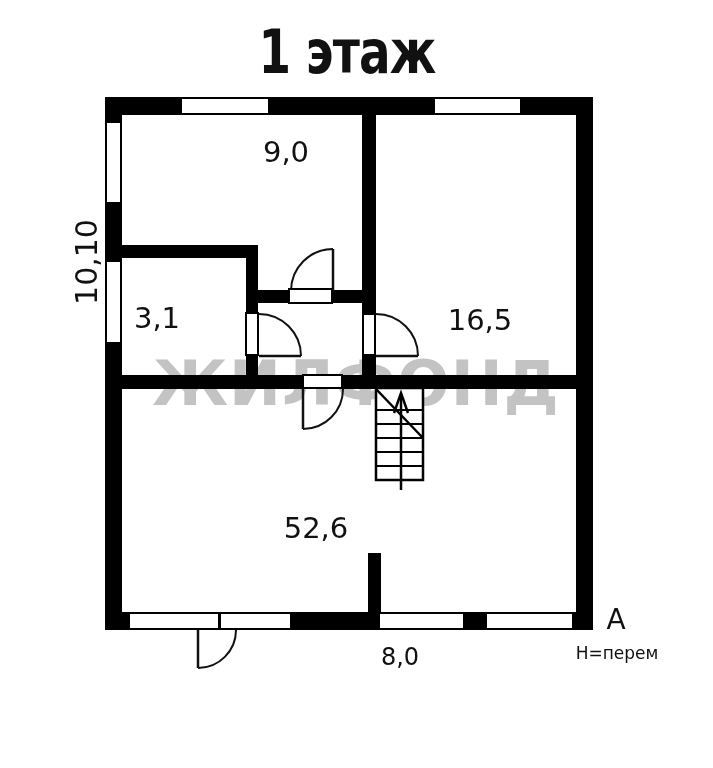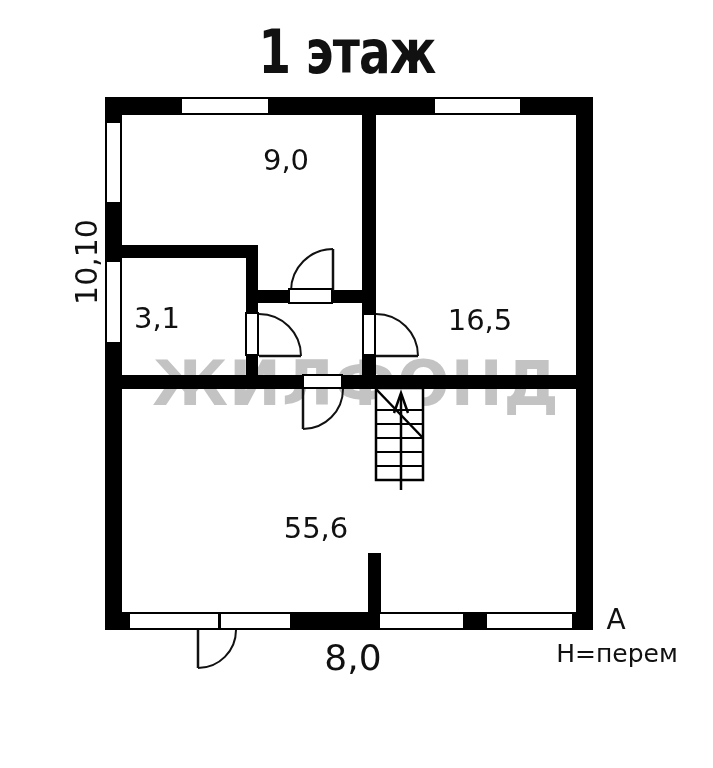--- a/index.html
+++ b/index.html
@@ -9,23 +9,23 @@
   .w{position:absolute;background:#000;z-index:2;}
   .win{position:absolute;background:#fff;box-sizing:border-box;z-index:3;}
   .win.h{border-top:2px solid #000;border-bottom:2px solid #000;}
   .win.v{border-left:2px solid #000;border-right:2px solid #000;}
   .mullion{position:absolute;top:0;width:3px;height:100%;background:#000;}
   .thr{position:absolute;background:#fff;border:2px solid #000;box-sizing:border-box;z-index:5;}
   .lbl{position:absolute;transform:translate(-50%,-50%);color:#111;white-space:nowrap;z-index:6;}
   .area{font-size:29px;}
   .title{font-size:60px;font-weight:bold;transform:translate(-50%,-50%) scaleX(0.78);letter-spacing:-1px;}
   .dim-v{font-size:30px;transform:translate(-50%,-50%) rotate(-90deg);}
-  .dim-h{font-size:36px;}
+  .dim-h{font-size:24px;margin-left:47px;}
   .axis{font-size:28px;}
-  .note{font-size:25px;text-align:center;}
+  .note{font-size:17px;text-align:center;}
   .watermark{font-size:62px;font-weight:bold;color:#b9b9b9;opacity:0.85;letter-spacing:1px;z-index:1;}
   svg.overlay{position:absolute;left:0;top:0;z-index:4;}
 </style>
 </head>
 <body>
 
 <div class="plan">
 
   <div class="lbl watermark" style="left:356px;top:383px;">ЖИЛФОНД</div>
 
@@ -89,23 +89,23 @@
       <rect x="376" y="388" width="47" height="92" fill="#ffffff" stroke="#000" stroke-width="2.5"></rect>
       <path d="M 376 410 H 423 M 376 424 H 423 M 376 438 H 423 M 376 452 H 423 M 376 466 H 423" fill="none" stroke="#000" stroke-width="2"></path>
       <path d="M 376 389 L 423 438" fill="none" stroke="#000" stroke-width="2.5"></path>
       <path d="M 401 490 L 401 396" fill="none" stroke="#000" stroke-width="2.5"></path>
       <path d="M 394 413 L 401 393 L 408 413" fill="none" stroke="#000" stroke-width="2.5"></path>
     </g>
   </svg>
 
   <div class="lbl title" style="left:347px;top:52px;">1 этаж</div>
 
-  <div class="lbl area" style="left:286px;top:160px;text-align:center;">9,0</div>
+  <div class="lbl area" style="left:286px;top:152px;text-align:center;">9,0</div>
   <div class="lbl area" style="left:157px;top:318px;">3,1</div>
   <div class="lbl area" style="left:480px;top:286px;margin-top:34px;">16,5</div>
-  <div class="lbl area" style="left:316px;top:528px;">55,6</div>
+  <div class="lbl area" style="left:316px;top:528px;">52,6</div>
 
   <div class="lbl dim-v" style="left:86px;top:262px;">10,10</div>
   <div class="lbl dim-h" style="left:353px;top:657px;">8,0</div>
 
   <div class="lbl axis" style="left:616px;top:619px;">А</div>
   <div class="lbl note" style="left:617px;top:653px;">Н=перем</div>
 </div>
 
 </body></html>

